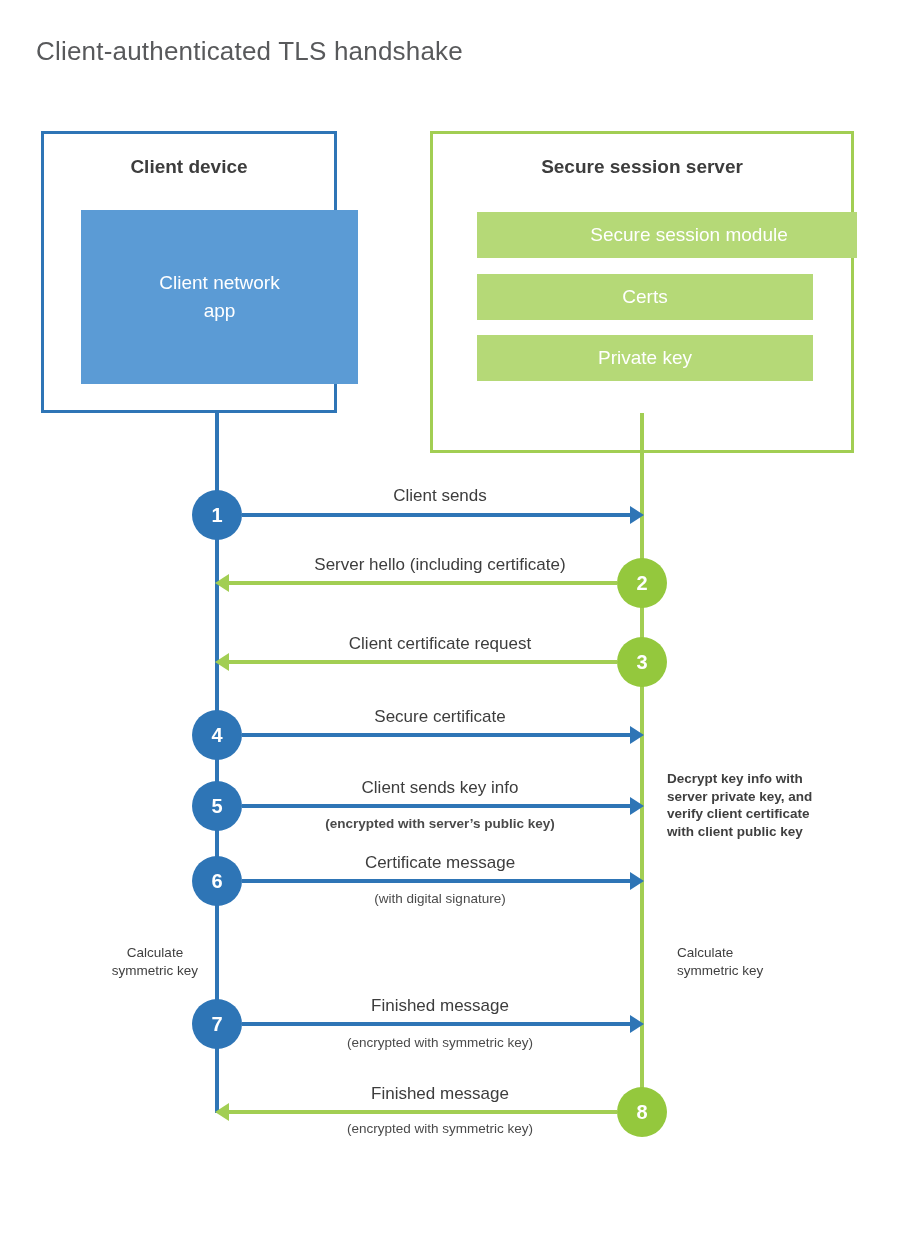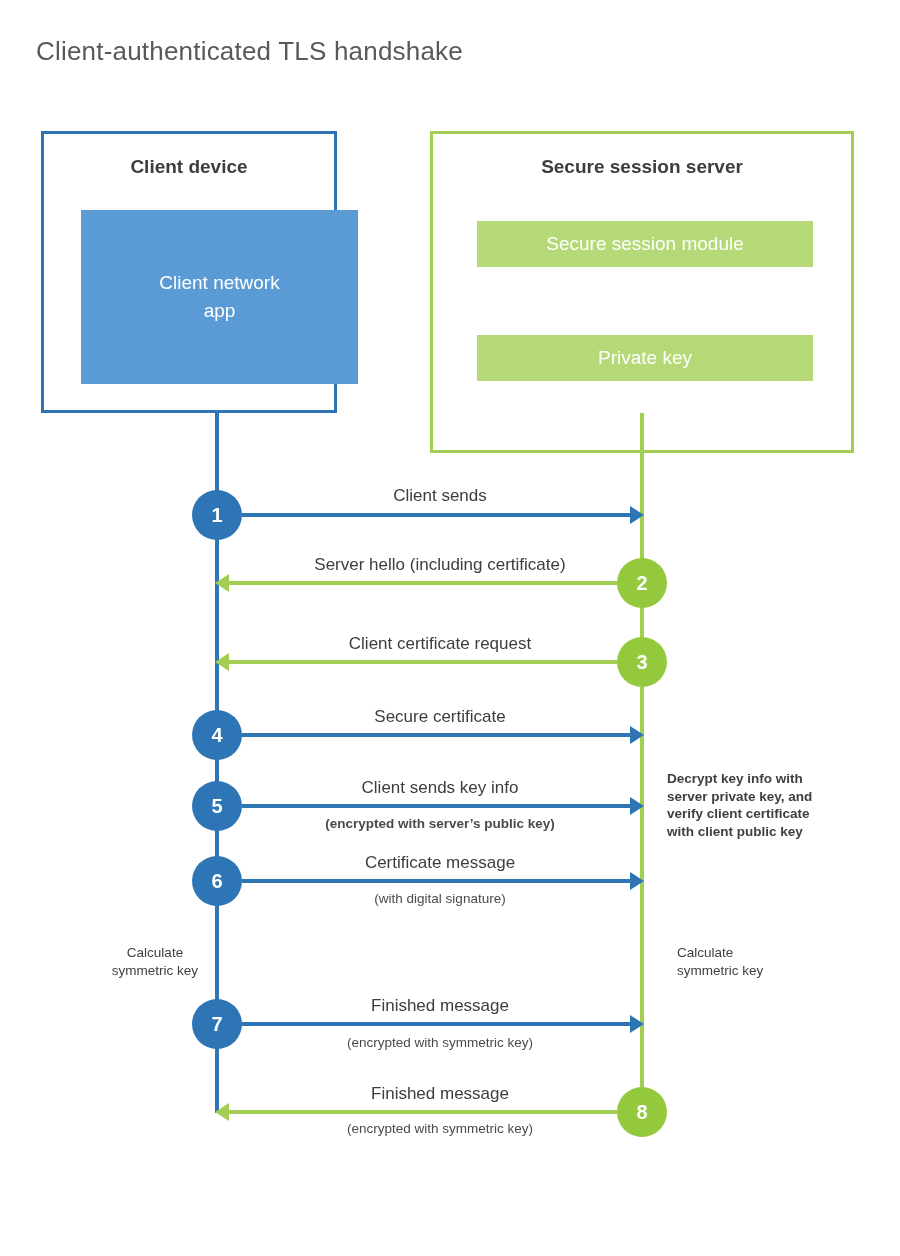--- a/index.html
+++ b/index.html
@@ -54,21 +54,22 @@
 
   <div class="actor-box client">
     <div class="actor-title">Client device</div>
     <div class="client-app">
       <span>Client network app</span>
     </div>
   </div>
 
   <div class="actor-box server">
     <div class="actor-title">Secure session server</div>
-    <div class="module-box" style="top:87px;">Secure session module</div>
+    <div class="module-box" style="top:78px;padding-left:44px;">Secure session module</div>
+    <div class="module-box" style="top:140px;">Certs</div>
     <div class="module-box" style="top:201px;">Private key</div>
   </div>
 
   <div class="lifeline blue"></div>
   <div class="lifeline green"></div>
 
   <div>
     <div class="msg-label" style="top:478px;">Client sends</div>
     <div class="arrow-line blue" style="top:505px;"></div>
     <div class="arrow-head right" style="top:498px;"></div>

